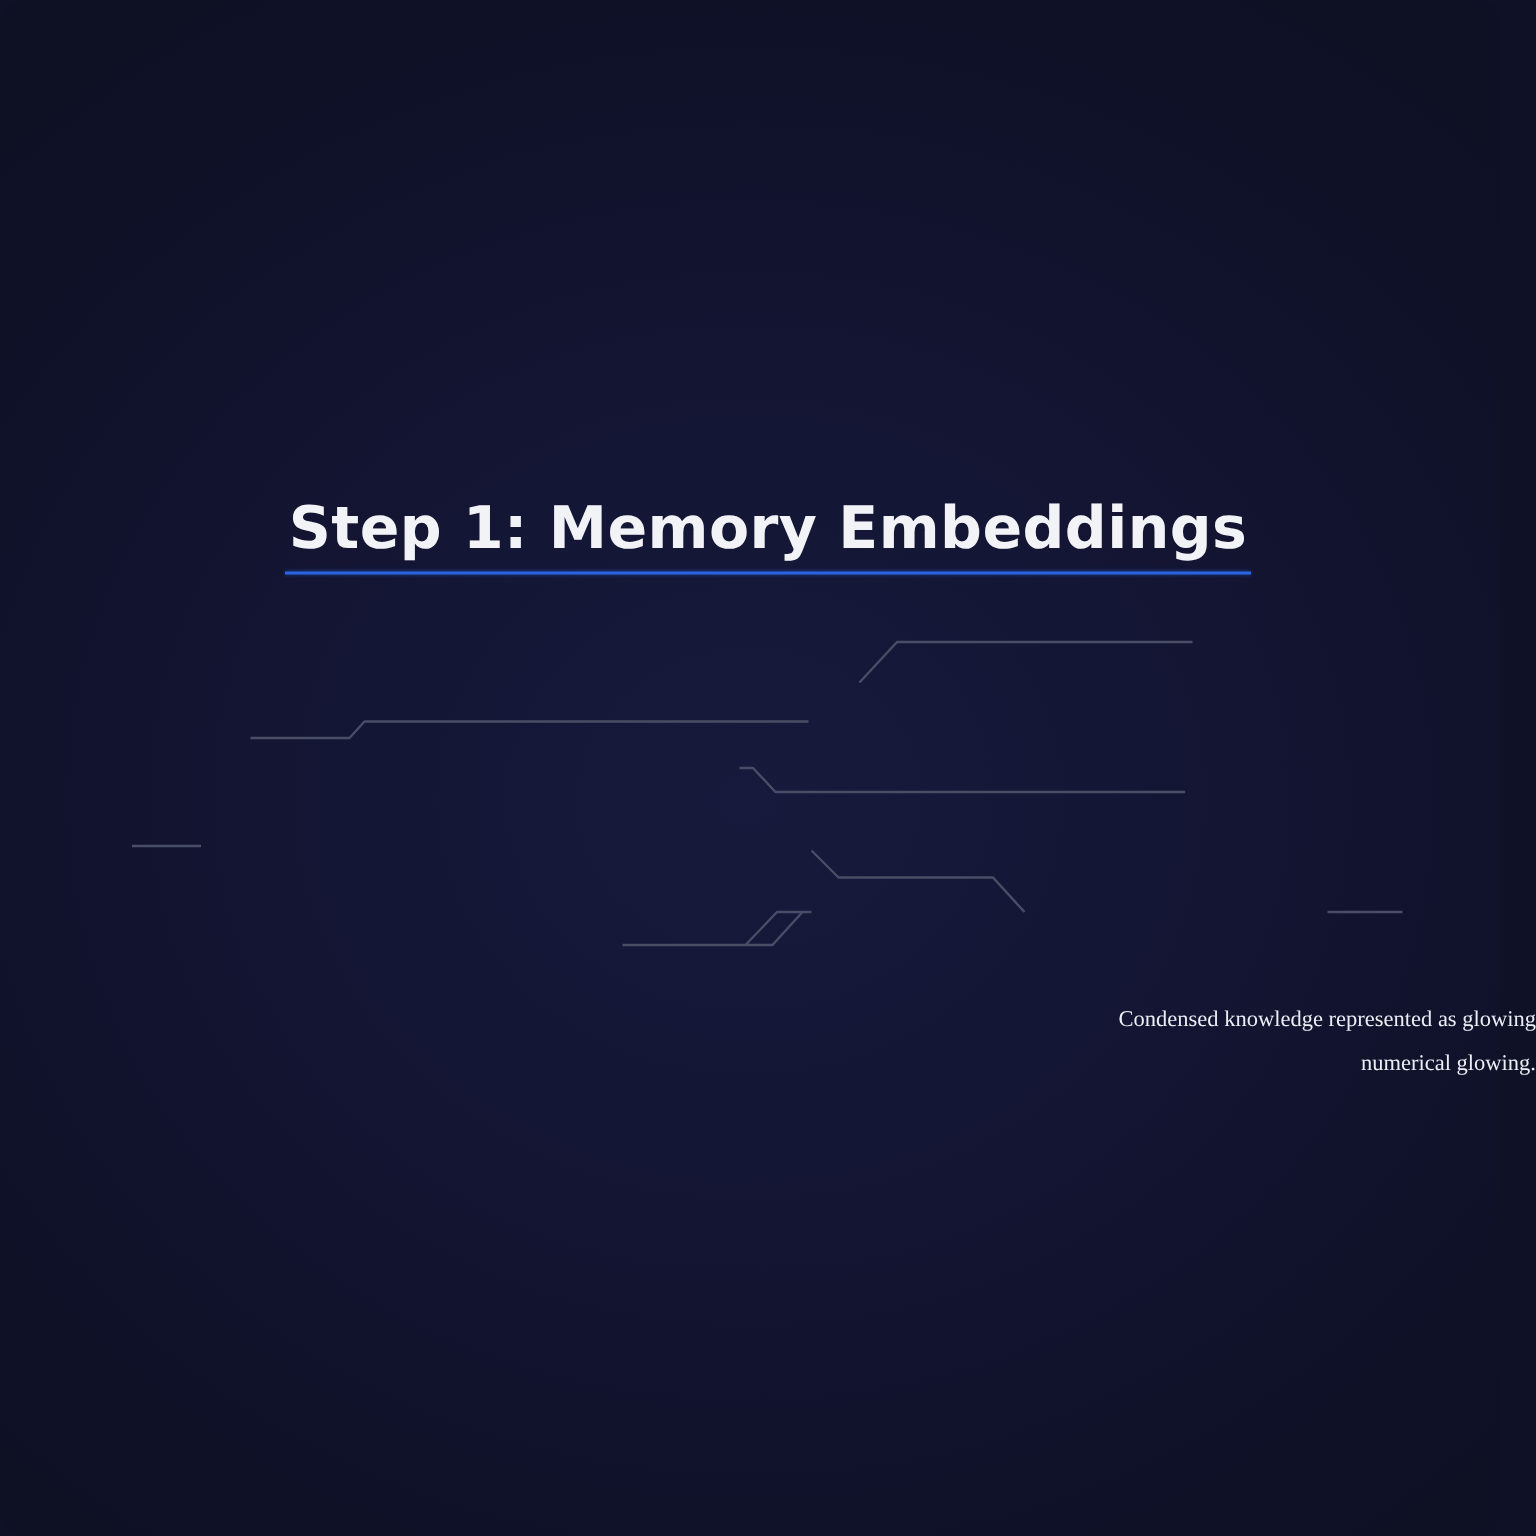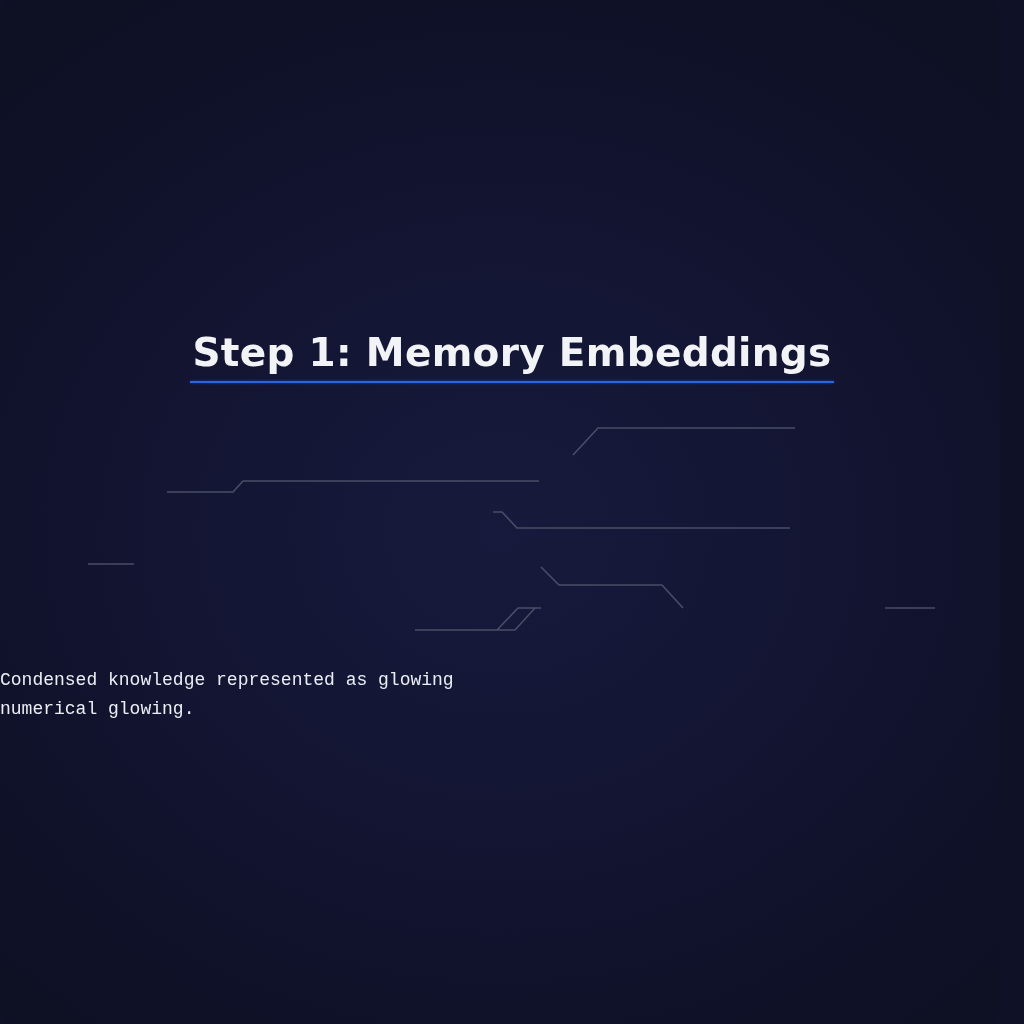--- a/index.html
+++ b/index.html
@@ -49,23 +49,23 @@
       left: 0;
       top: 0;
       width: 1024px;
       height: 1024px;
     }
     .subtitle {
       position: absolute;
       left: 0;
       width: 1024px;
       top: 666px;
-      text-align: left;
-      font-family: Liberation Mono, monospace;
-      font-size: 18px;
+      text-align: right;
+      font-family: Liberation Serif, serif;
+      font-size: 15px;
       line-height: 29px;
       color: #eceef5;
     }
     .subtitle span { display: block; }
   </style>
 </head>
 <body>
 
 <div class="stage">
 

